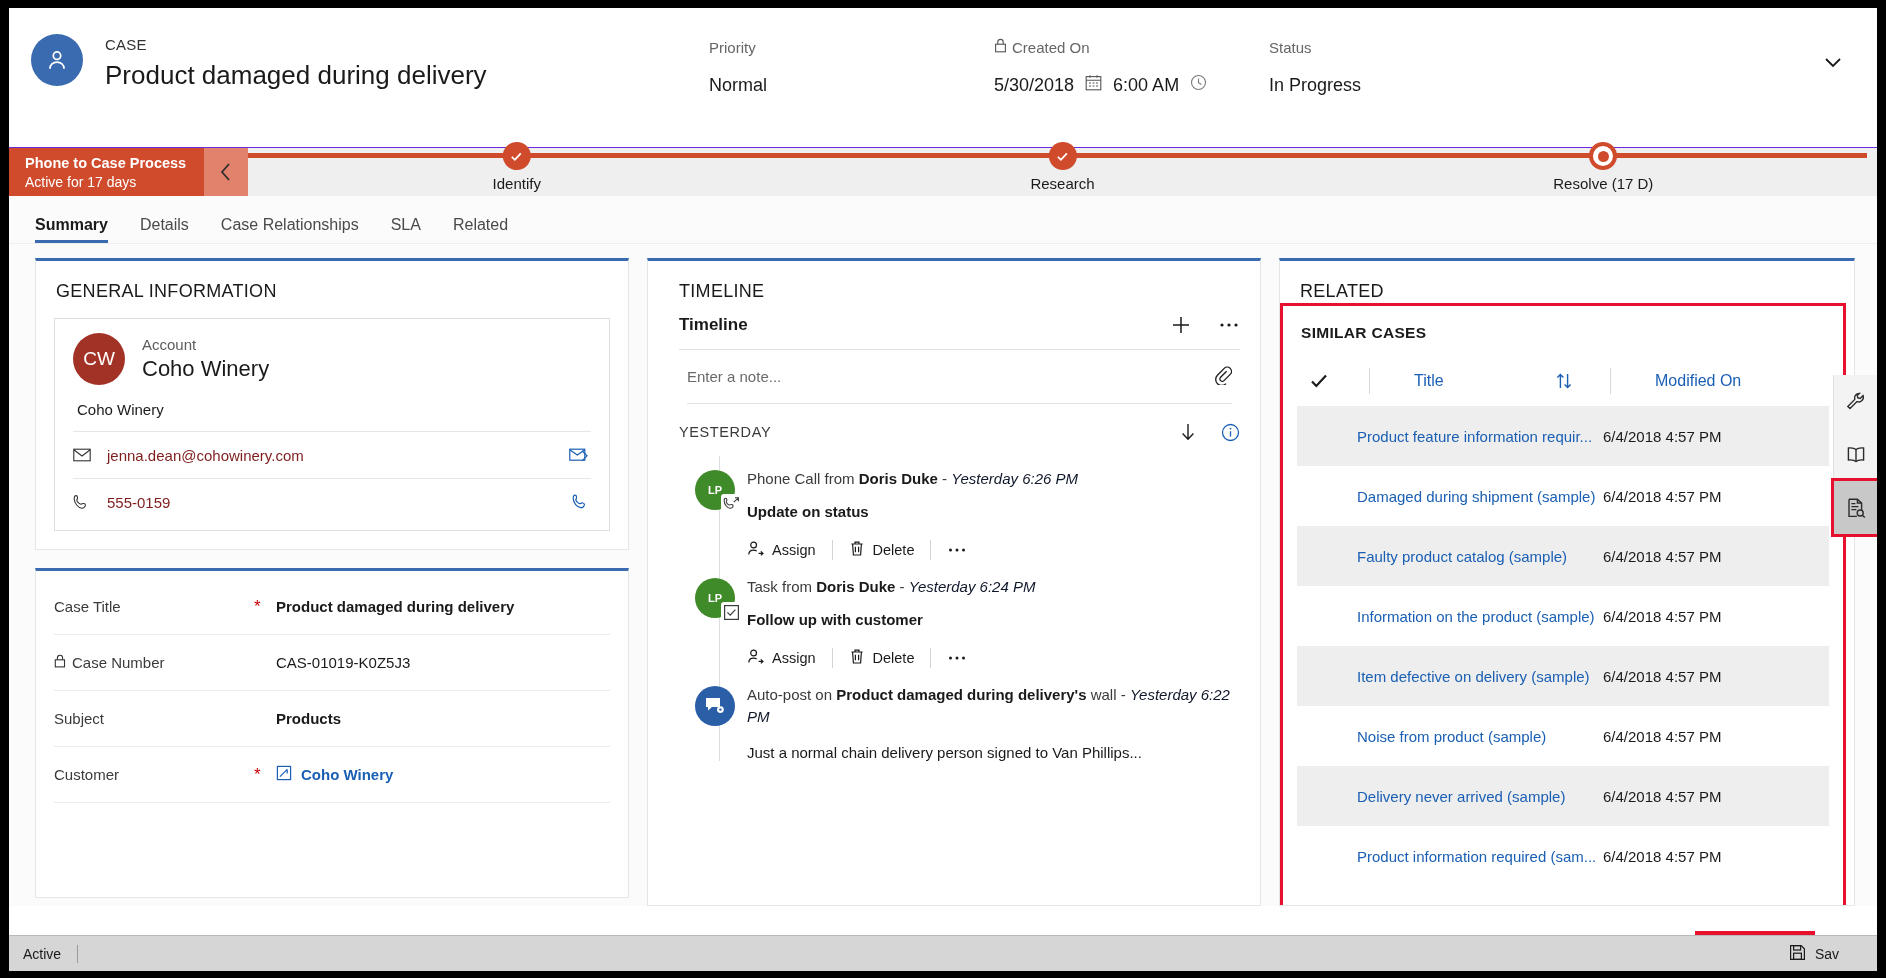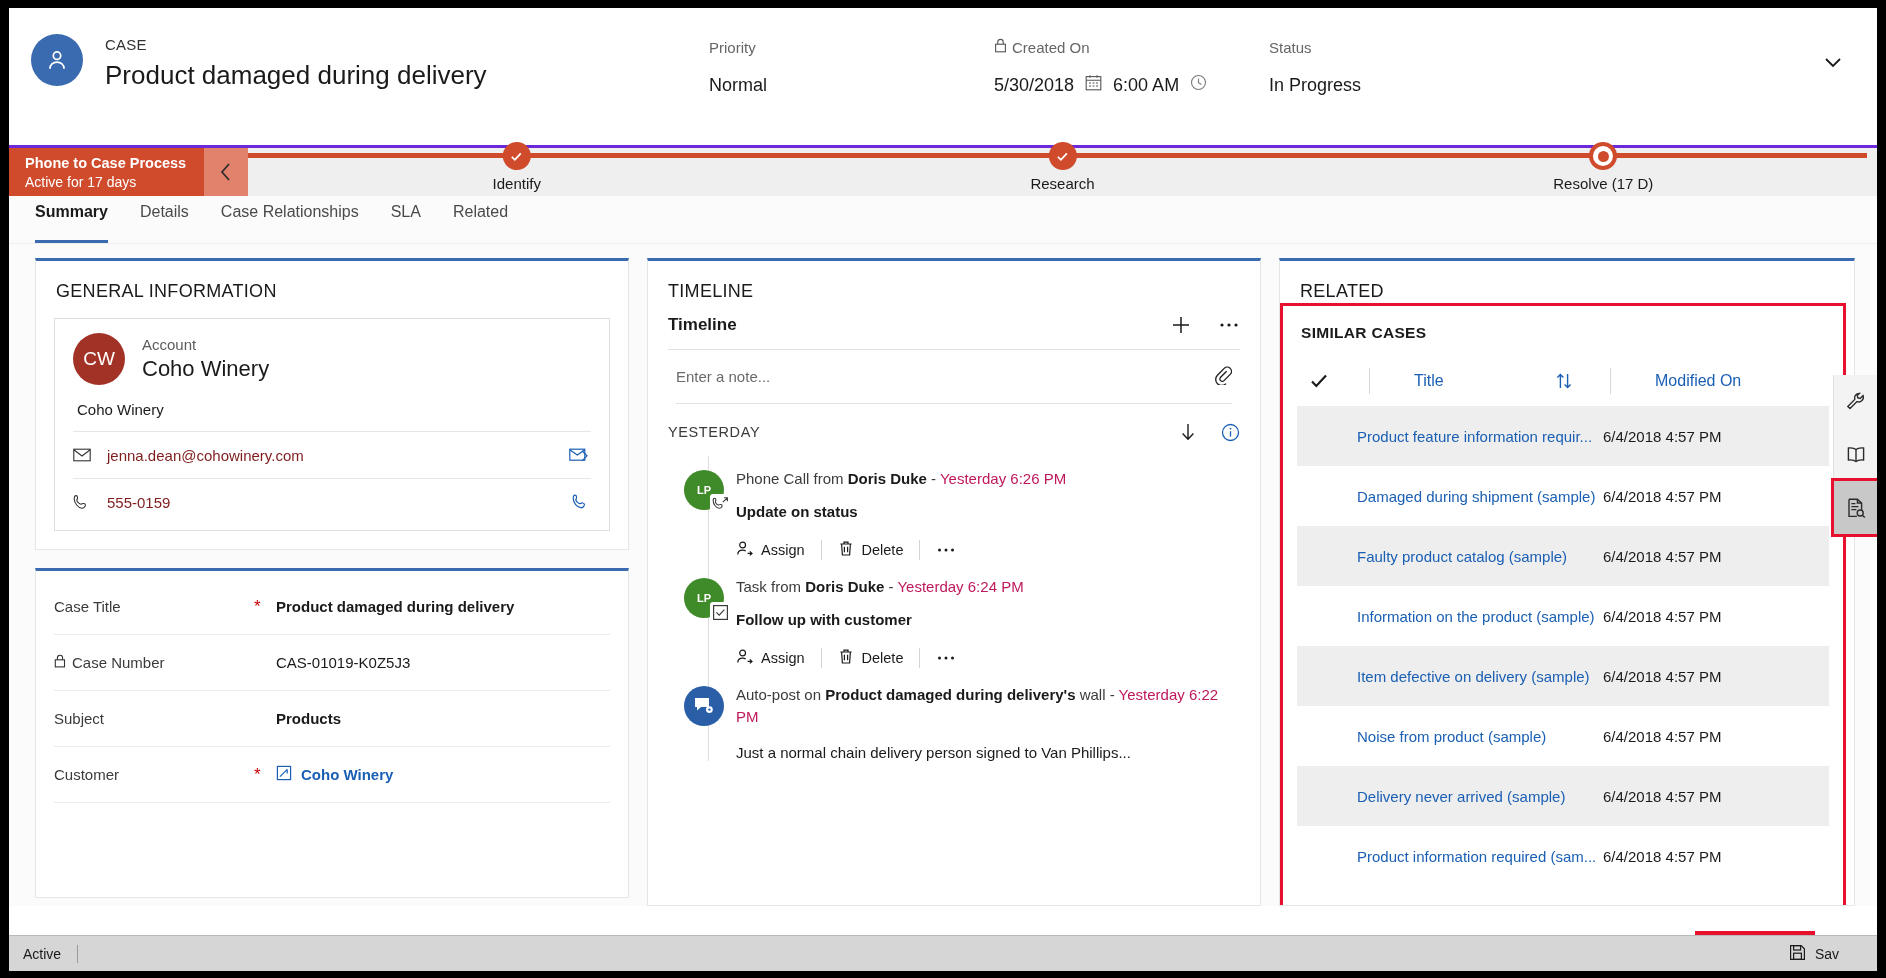--- a/index.html
+++ b/index.html
@@ -18,21 +18,21 @@
     border-top: 8px solid #000;
     border-bottom: 7px solid #000;
     overflow: hidden;
   }
 
   
   .header {
     position: relative;
     height: 140px;
     background: #fff;
-    border-bottom: 3px solid #6d28d9;
+    border-bottom: 1px solid #6d28d9;
   }
   .hdr-left {
     position: absolute; left: 22px; top: 26px;
     display: flex; align-items: flex-start;
   }
   .entity-avatar {
     width: 52px; height: 52px; border-radius: 50%;
     background: #3a6bb0;
     display: flex; align-items: center; justify-content: center;
     flex: none;
@@ -105,21 +105,21 @@
   .stage-label {
     font-size: 15px; color: #1a1a1a; margin-top: 5px; white-space: nowrap;
   }
 
   
   .tabbar {
     height: 48px; background: #fbfbfb; display: flex; align-items: flex-end;
     padding-left: 26px; border-bottom: 1px solid #eee;
   }
   .tab {
-    font-size: 16px; color: #4a4a4a; padding: 0 0 22px 0; margin-right: 32px;
+    font-size: 16px; color: #4a4a4a; padding: 0 0 9px 0; margin-right: 32px;
     cursor: pointer; position: relative;
   }
   .tab.active { color: #1a1a1a; font-weight: bold; }
   .tab.active::after {
     content: ""; position: absolute; left: 0; right: 0; bottom: 0;
     height: 3px; background: #3a6bb0;
   }
 
   
   .body {
@@ -179,21 +179,21 @@
     width: 200px; font-size: 15px; color: #3b3b3b; flex: none;
     display: flex; align-items: center; gap: 6px;
   }
   .f-req { color: #cc0000; font-size: 17px; width: 22px; flex: none; }
   .f-val { font-size: 15px; color: #1a1a1a; font-weight: bold; }
   .f-val.link {
     color: #1a5fb4; display: flex; align-items: center; gap: 9px; cursor: pointer;
   }
 
   
-  .tl-card { height: 648px; overflow: hidden; }
+  .tl-card { height: 648px; overflow: hidden; padding-left: 11px; }
   .tl-sub {
     display: flex; align-items: center; margin: 12px 20px 0 20px;
     padding-bottom: 13px; border-bottom: 1px solid #e2e2e2;
   }
   .tl-sub .t { font-size: 17px; font-weight: bold; color: #1a1a1a; flex: 1; }
   .tl-sub .a { cursor: pointer; margin-left: 26px; display: flex; }
   .tl-note {
     display: flex; align-items: center; margin: 0 28px;
     height: 54px; border-bottom: 1px solid #e2e2e2;
   }
@@ -216,21 +216,21 @@
   }
   .tl-av.green { background: #3f8a29; }
   .tl-av.blue  { background: #2a5fa8; }
   .tl-badge {
     position: absolute; right: -6px; bottom: -4px;
     width: 20px; height: 20px; background: #fff; border-radius: 3px;
     display: flex; align-items: center; justify-content: center;
   }
   .tl-head { font-size: 15px; color: #3b3b3b; line-height: 22px; }
   .tl-head b { color: #1a1a1a; }
-  .tl-head .t { color: #be185d; }
+  .tl-head .t { color: #0f172a; font-style: italic; }
   .tl-body { font-size: 15px; font-weight: bold; color: #1a1a1a; margin-top: 13px; }
   .tl-acts { display: flex; align-items: center; margin-top: 20px; }
   .tl-act {
     display: flex; align-items: center; gap: 8px; font-size: 14.5px;
     color: #1a1a1a; cursor: pointer; padding-right: 16px;
   }
   .tl-sep { width: 1px; height: 20px; background: #d4d4d4; margin-right: 16px; }
   .tl-trunc { font-size: 15px; color: #1a1a1a; padding: 2px 20px 0 88px; }
 
   

